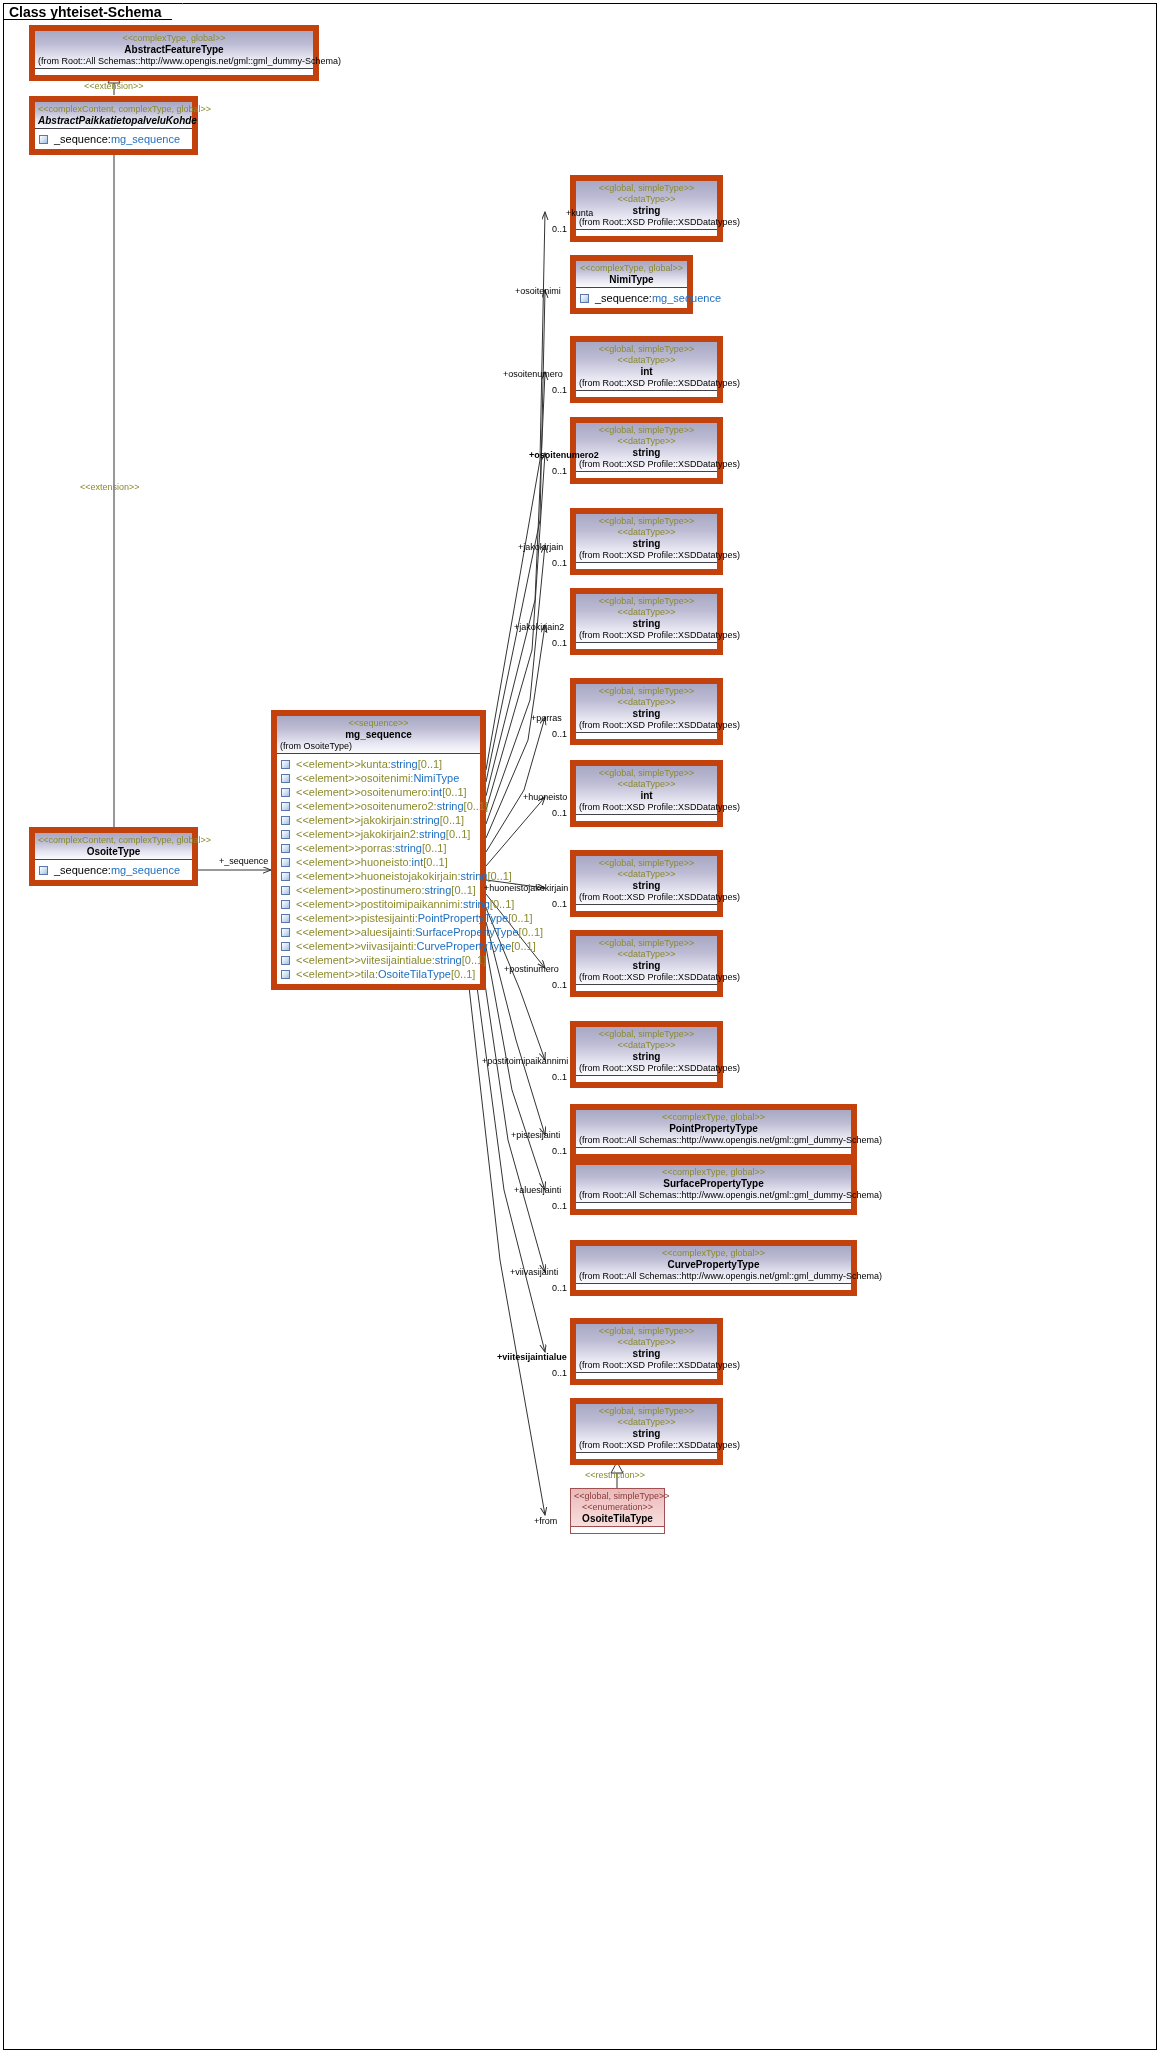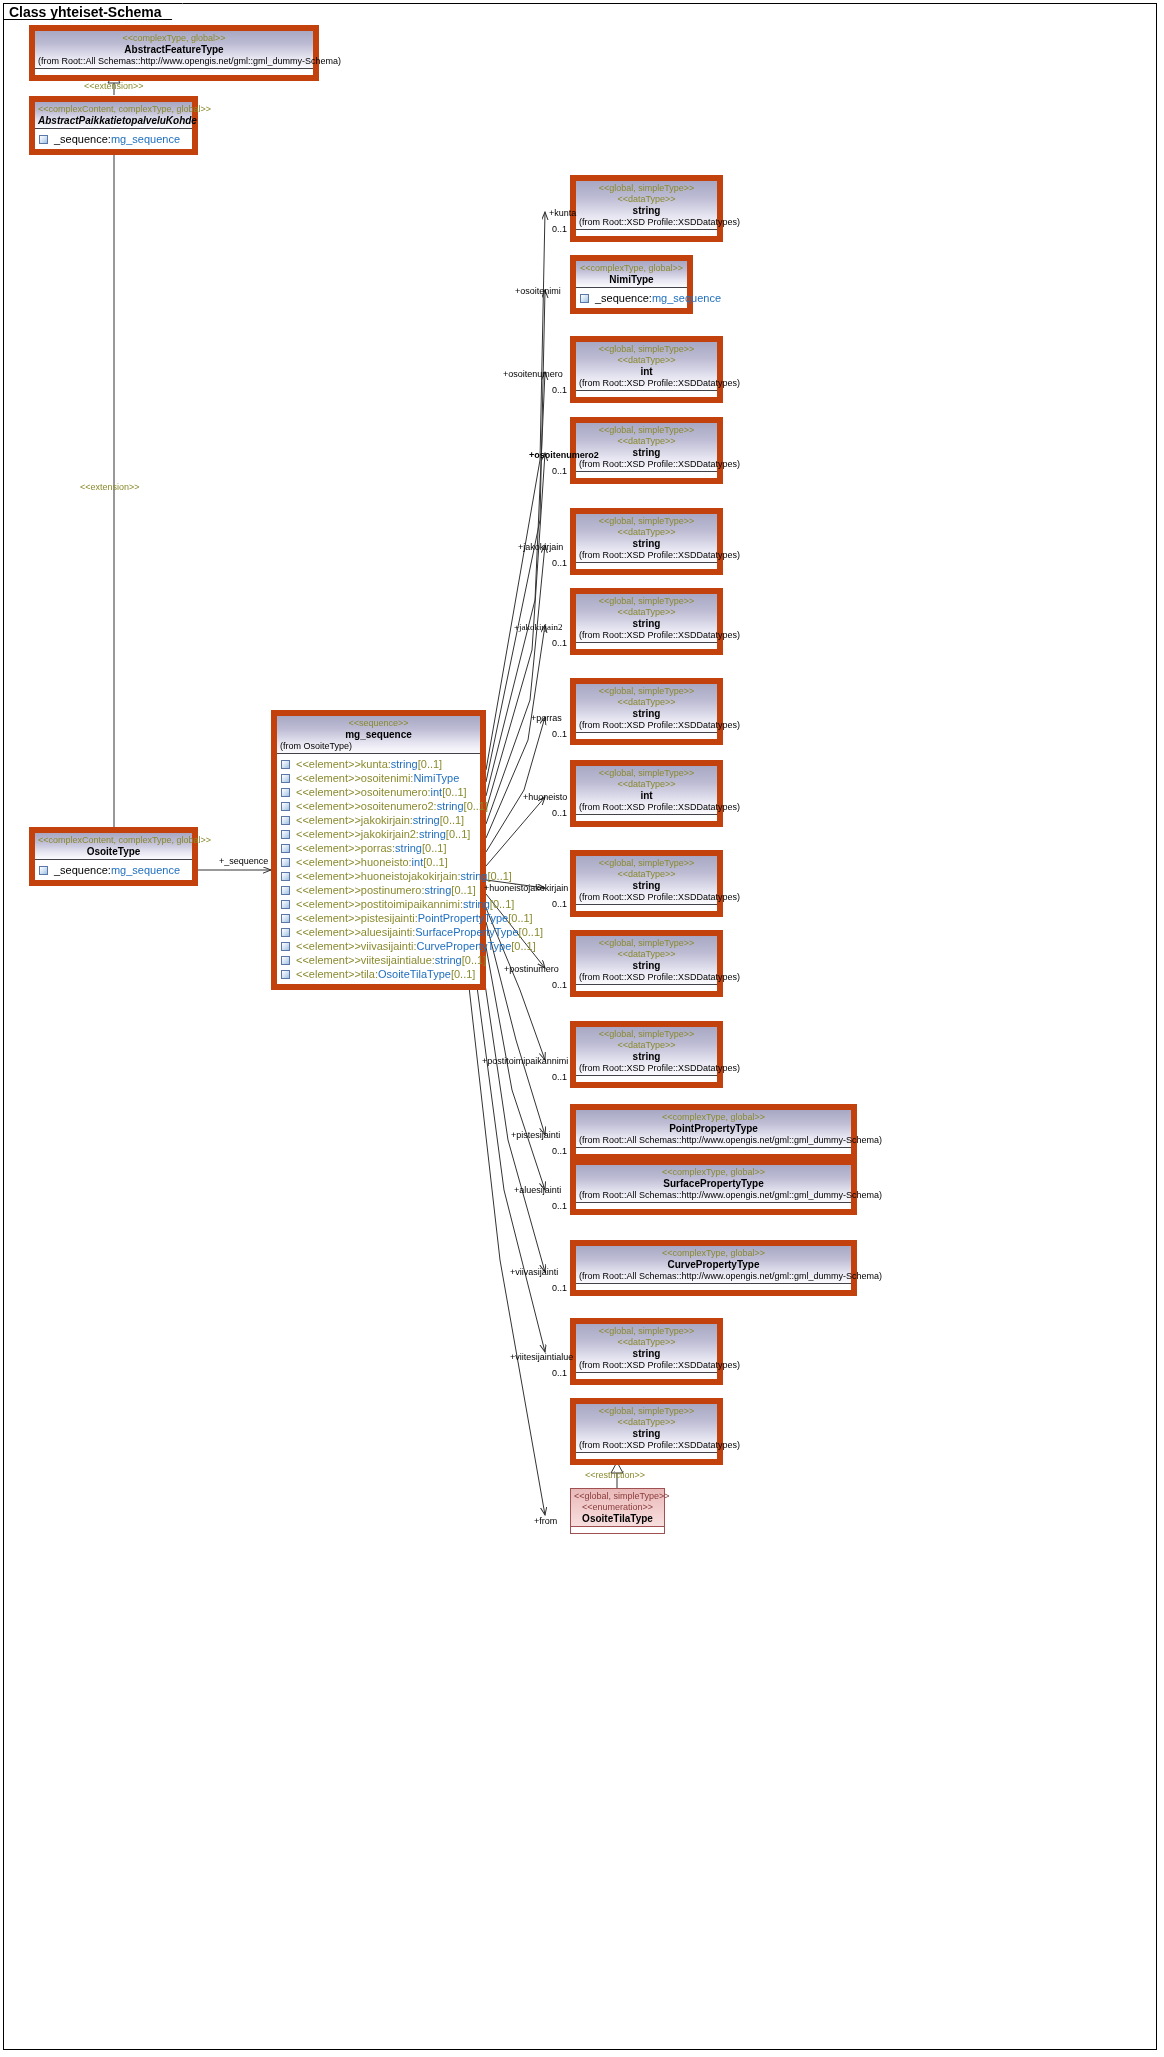--- a/index.html
+++ b/index.html
@@ -255,21 +255,21 @@
 
   <div class="cls" style="left:570px;top:175px;width:153px;">
     <div class="hdr">
       <div class="stereo">&lt;&lt;global, simpleType&gt;&gt;</div>
       <div class="stereo">&lt;&lt;dataType&gt;&gt;</div>
       <div class="cname">string</div>
       <div class="cfrom ctr">(from Root::XSD Profile::XSDDatatypes)</div>
     </div>
     <div class="body empty"></div>
   </div>
-  <div class="lbl" style="left:549px;top:208px;">+kunta</div>
+  <div class="lbl" style="left:566px;top:208px;">+kunta</div>
   <div class="lbl" style="left:552px;top:224px;">0..1</div>
 
   <div class="cls" style="left:570px;top:255px;width:123px;">
     <div class="hdr">
       <div class="stereo">&lt;&lt;complexType, global&gt;&gt;</div>
       <div class="cname">NimiType</div>
     </div>
     <div class="body">
       <div class="attr">
         <span class="glyph"></span>
@@ -318,21 +318,21 @@
 
   <div class="cls" style="left:570px;top:588px;width:153px;">
     <div class="hdr">
       <div class="stereo">&lt;&lt;global, simpleType&gt;&gt;</div>
       <div class="stereo">&lt;&lt;dataType&gt;&gt;</div>
       <div class="cname">string</div>
       <div class="cfrom ctr">(from Root::XSD Profile::XSDDatatypes)</div>
     </div>
     <div class="body empty"></div>
   </div>
-  <div class="lbl" style="left:514px;top:622px;font-family:Liberation Serif, serif;">+jakokirjain2</div>
+  <div class="lbl" style="left:514px;top:622px;">+jakokirjain2</div>
   <div class="lbl" style="left:552px;top:638px;">0..1</div>
 
   <div class="cls" style="left:570px;top:678px;width:153px;">
     <div class="hdr">
       <div class="stereo">&lt;&lt;global, simpleType&gt;&gt;</div>
       <div class="stereo">&lt;&lt;dataType&gt;&gt;</div>
       <div class="cname">string</div>
       <div class="cfrom ctr">(from Root::XSD Profile::XSDDatatypes)</div>
     </div>
     <div class="body empty"></div>
@@ -423,21 +423,21 @@
 
   <div class="cls" style="left:570px;top:1318px;width:153px;">
     <div class="hdr">
       <div class="stereo">&lt;&lt;global, simpleType&gt;&gt;</div>
       <div class="stereo">&lt;&lt;dataType&gt;&gt;</div>
       <div class="cname">string</div>
       <div class="cfrom ctr">(from Root::XSD Profile::XSDDatatypes)</div>
     </div>
     <div class="body empty"></div>
   </div>
-  <div class="lbl" style="left:510px;top:1352px;">+viitesijaintialue</div>
+  <div class="lbl" style="left:497px;top:1352px;font-weight:bold;">+viitesijaintialue</div>
   <div class="lbl" style="left:552px;top:1368px;">0..1</div>
 
   <div class="cls" style="left:570px;top:1398px;width:153px;">
     <div class="hdr">
       <div class="stereo">&lt;&lt;global, simpleType&gt;&gt;</div>
       <div class="stereo">&lt;&lt;dataType&gt;&gt;</div>
       <div class="cname">string</div>
       <div class="cfrom ctr">(from Root::XSD Profile::XSDDatatypes)</div>
     </div>
     <div class="body empty"></div>

